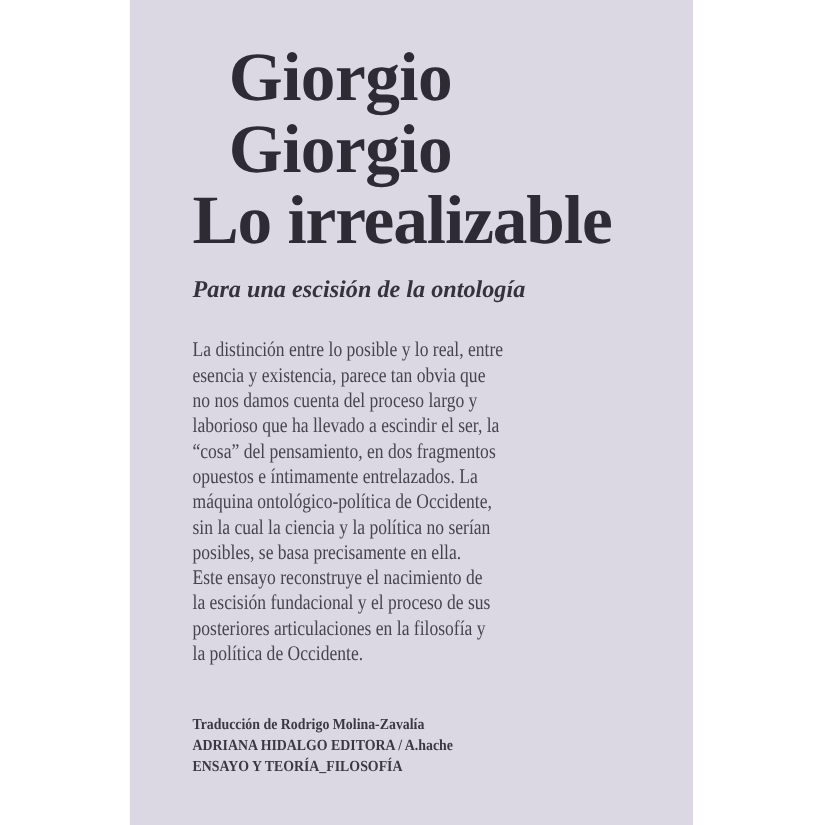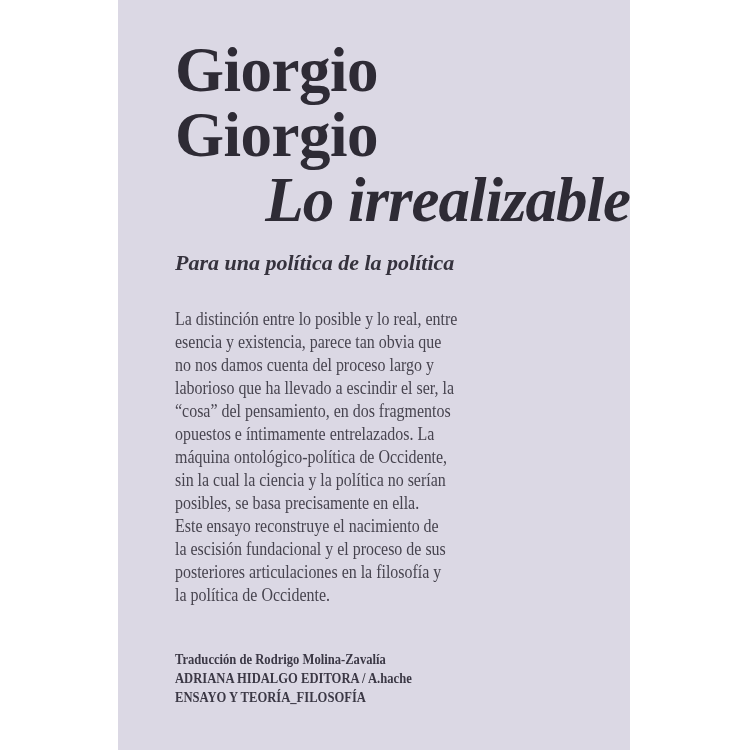--- a/index.html
+++ b/index.html
@@ -26,31 +26,30 @@
     background: #dbd8e4;
     box-sizing: border-box;
     padding: 38px 0 0 57px;
   }
   .author {
     font-size: 63px;
     line-height: 65px;
     font-weight: bold;
     color: #2e2b35;
     letter-spacing: -0.5px;
+    margin-left: 33px;
   }
   .author .text-line { white-space: nowrap; }
   .title {
     font-size: 63px;
     line-height: 65px;
     font-weight: bold;
-    font-style: italic;
     color: #2e2b35;
     letter-spacing: -1px;
     white-space: nowrap;
-    text-align: right;
   }
   .subtitle {
     margin-top: 16px;
     font-size: 22px;
     line-height: 28px;
     font-weight: bold;
     font-style: italic;
     color: #35323d;
     white-space: nowrap;
   }
@@ -80,21 +79,21 @@
 </head>
 <body>
 
 <div class="page">
   <div class="cover">
     <div class="author">
         <div class="text-line">Giorgio</div>
         <div class="text-line">Giorgio</div>
       </div>
     <div class="title">Lo irrealizable</div>
-    <div class="subtitle">Para una política de la política</div>
+    <div class="subtitle">Para una escisión de la ontología</div>
     <div class="description">
         <div class="text-line">La distinción entre lo posible y lo real, entre</div>
         <div class="text-line">esencia y existencia, parece tan obvia que</div>
         <div class="text-line">no nos damos cuenta del proceso largo y</div>
         <div class="text-line">laborioso que ha llevado a escindir el ser, la</div>
         <div class="text-line">“cosa” del pensamiento, en dos fragmentos</div>
         <div class="text-line">opuestos e íntimamente entrelazados. La</div>
         <div class="text-line">máquina ontológico-política de Occidente,</div>
         <div class="text-line">sin la cual la ciencia y la política no serían</div>
         <div class="text-line">posibles, se basa precisamente en ella.</div>

